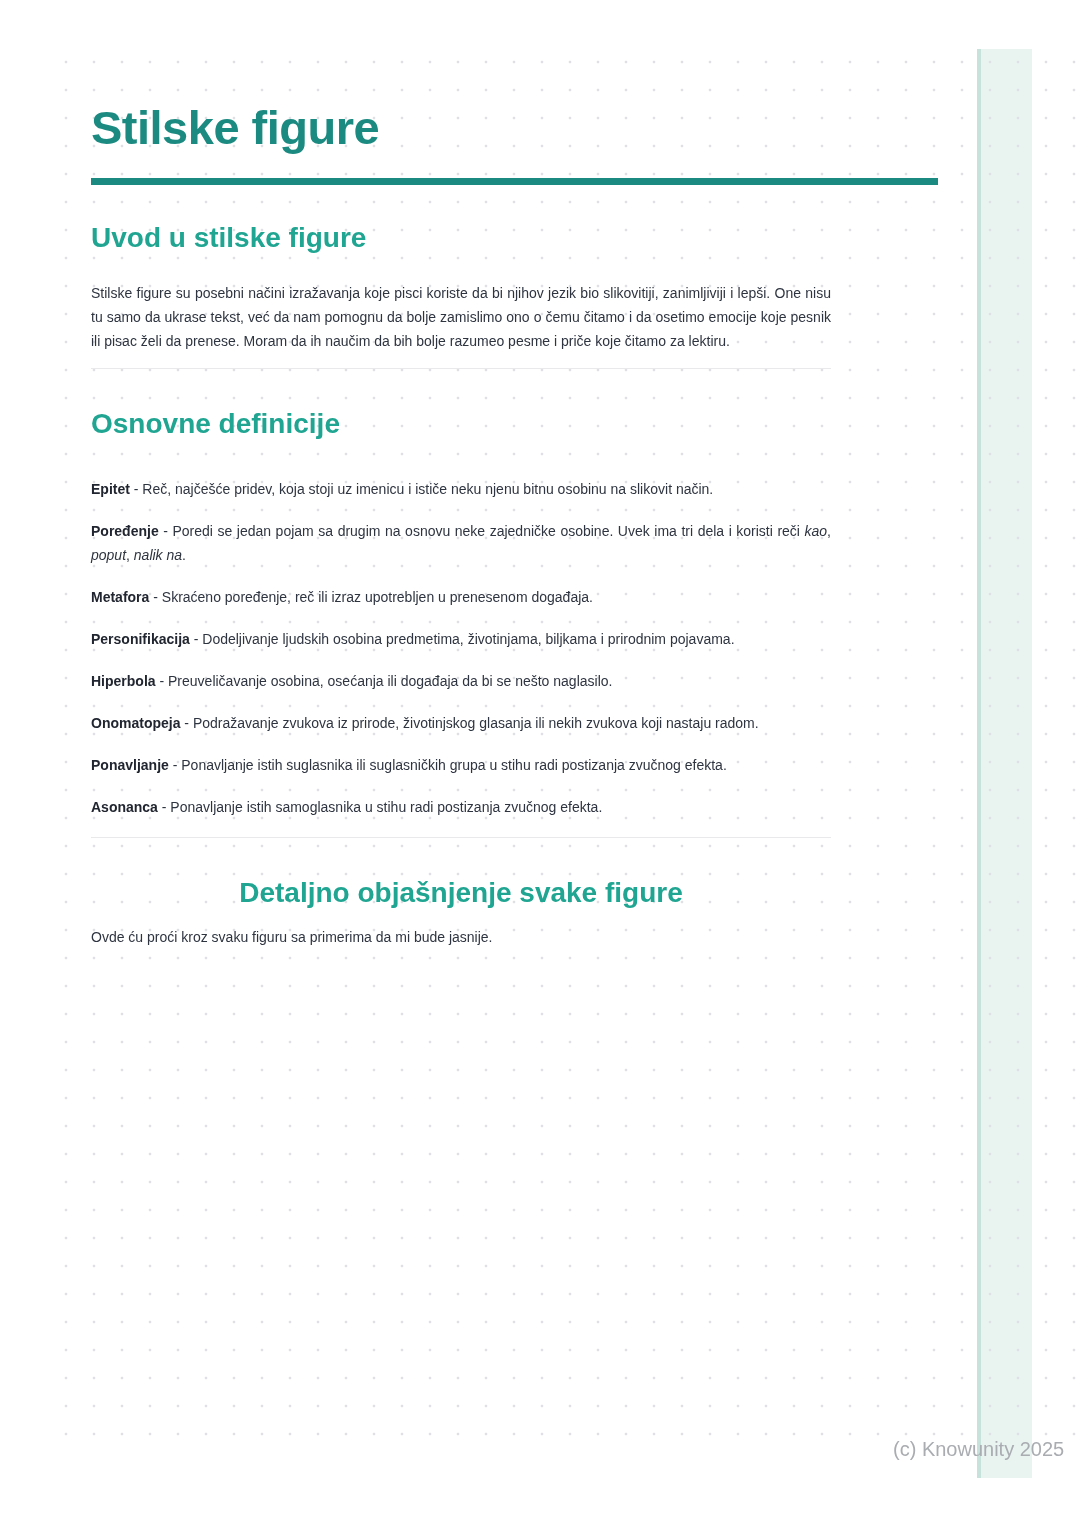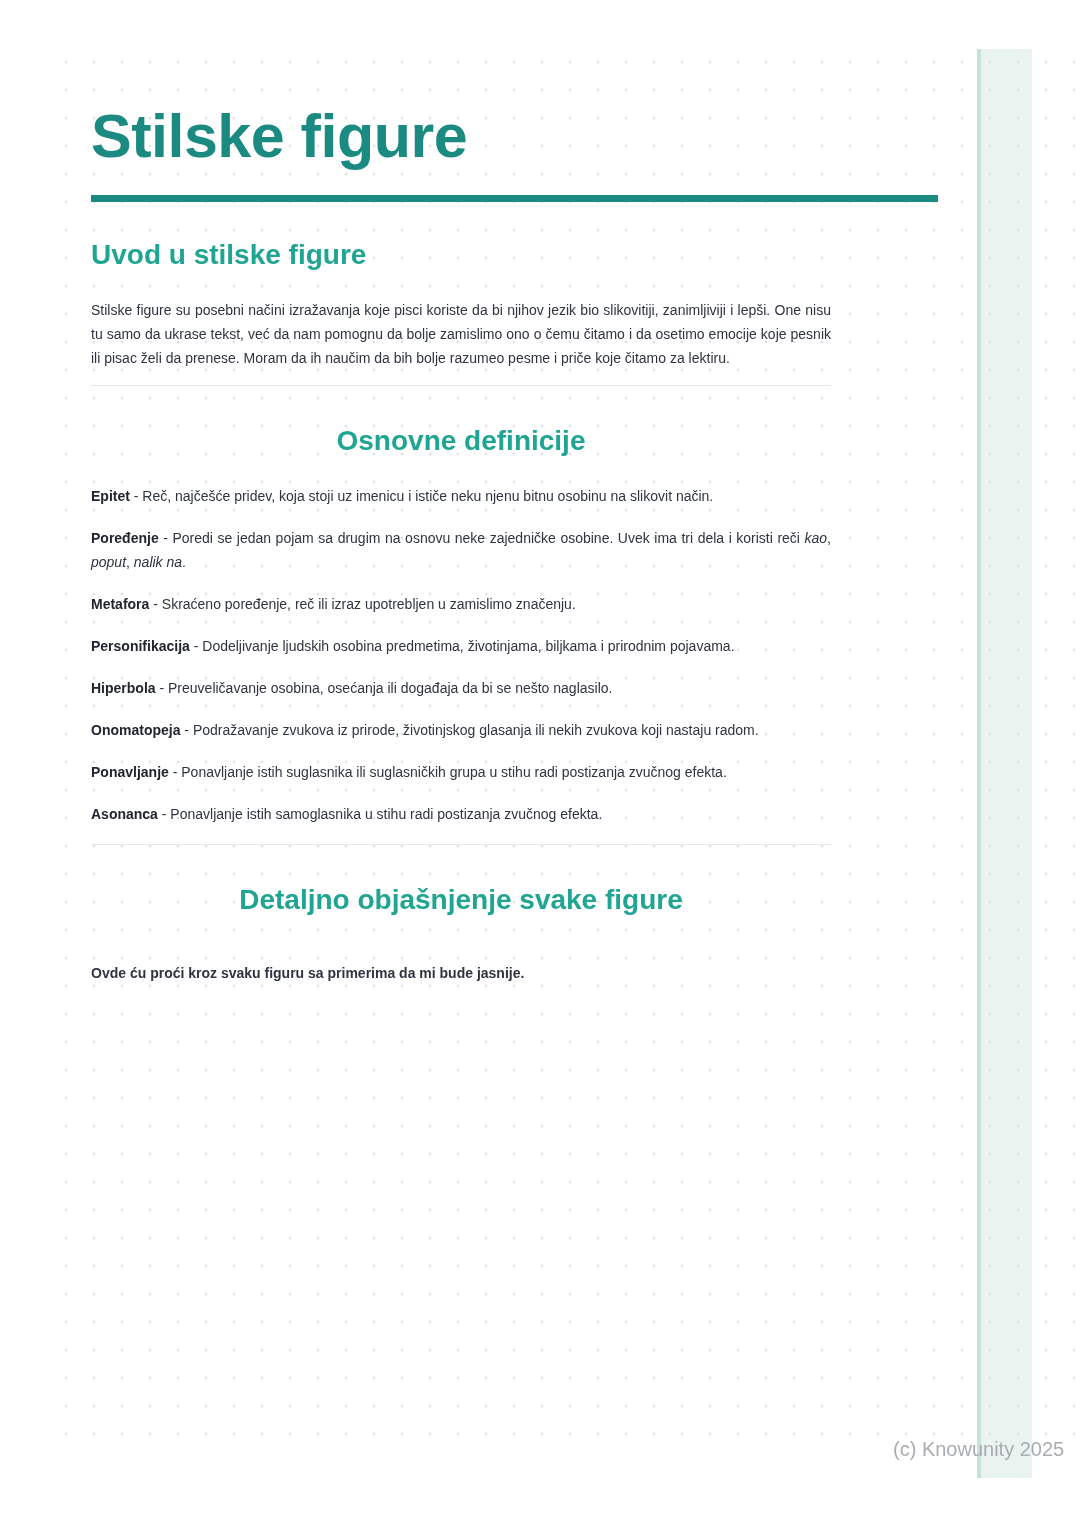--- a/index.html
+++ b/index.html
@@ -25,39 +25,39 @@
     z-index:1;pointer-events:none;
   }
   .stripe{
     position:absolute;left:977px;top:49px;width:51px;height:1429px;
     background:var(--stripe-fill);
     border-left:4px solid var(--stripe-edge);
     z-index:0;
   }
   .content{position:absolute;left:91px;top:0;width:740px;z-index:2;}
   h1{
-    margin:100px 0 13px;font-size:61px;line-height:1.2;letter-spacing:-0.5px;
+    margin:100px 0 13px;font-size:47px;line-height:1.2;letter-spacing:-0.5px;
     color:var(--title-teal);font-weight:bold;
   }
   .title-rule{margin-top:22px;height:7px;width:847px;background:var(--title-teal);}
   h2{font-size:28px;line-height:1.2;color:var(--heading-teal);font-weight:bold;margin:0;}
   section.intro h2{margin-top:36px;}
   p.body{
     font-size:14px;line-height:24px;color:var(--body-text);
     text-align:justify;margin:0;
   }
   section.intro p.body{margin-top:26px;}
   hr.divider{border:none;border-top:1px solid var(--divider);margin:15px 0 0;width:740px;}
-  section.defs h2{margin-top:38px;text-align:center;}
-  .def-list{margin-top:27px;}
+  section.defs h2{margin-top:38px;}
+  .def-list{margin-top:36px;}
   .def-list p.body{margin:0 0 18px;}
   .def-list strong{font-weight:bold;color:var(--term-text);}
   .def-list em{font-style:italic;}
   section.details h2{margin-top:38px;text-align:center;}
-  section.details p.body{margin-top:44px;font-weight:bold;}
+  section.details p.body{margin-top:16px;}
   .watermark{
     position:absolute;left:893px;top:1438px;z-index:3;
     font-size:20px;color:var(--watermark);white-space:nowrap;
   }
 </style>
 </head>
 <body>
 
 <div class="stripe"></div>
 <div class="dots"></div>
@@ -71,21 +71,21 @@
     <p class="body">Stilske figure su posebni načini izražavanja koje pisci koriste da bi njihov jezik bio slikovitiji, zanimljiviji i lepši. One nisu tu samo da ukrase tekst, već da nam pomognu da bolje zamislimo ono o čemu čitamo i da osetimo emocije koje pesnik ili pisac želi da prenese. Moram da ih naučim da bih bolje razumeo pesme i priče koje čitamo za lektiru.</p>
   </section>
 
   <hr class="divider">
 
   <section class="defs">
     <h2>Osnovne definicije</h2>
     <div class="def-list" id="definitions">
         <p class="body"><strong>Epitet</strong><span> - Reč, najčešće pridev, koja stoji uz imenicu i ističe neku njenu bitnu osobinu na slikovit način.</span></p>
         <p class="body"><strong>Poređenje</strong><span> - Poredi se jedan pojam sa drugim na osnovu neke zajedničke osobine. Uvek ima tri dela i koristi reči </span><em>kao</em><span>, </span><em>poput</em><span>, </span><em>nalik na</em><span>.</span></p>
-        <p class="body"><strong>Metafora</strong><span> - Skraćeno poređenje, reč ili izraz upotrebljen u zamislimo značenju.</span></p>
+        <p class="body"><strong>Metafora</strong><span> - Skraćeno poređenje, reč ili izraz upotrebljen u prenesenom događaja.</span></p>
         <p class="body"><strong>Personifikacija</strong><span> - Dodeljivanje ljudskih osobina predmetima, životinjama, biljkama i prirodnim pojavama.</span></p>
         <p class="body"><strong>Hiperbola</strong><span> - Preuveličavanje osobina, osećanja ili događaja da bi se nešto naglasilo.</span></p>
         <p class="body"><strong>Onomatopeja</strong><span> - Podražavanje zvukova iz prirode, životinjskog glasanja ili nekih zvukova koji nastaju radom.</span></p>
         <p class="body"><strong>Ponavljanje</strong><span> - Ponavljanje istih suglasnika ili suglasničkih grupa u stihu radi postizanja zvučnog efekta.</span></p>
         <p class="body"><strong>Asonanca</strong><span> - Ponavljanje istih samoglasnika u stihu radi postizanja zvučnog efekta.</span></p>
       </div>
   </section>
 
   <hr class="divider">
 

